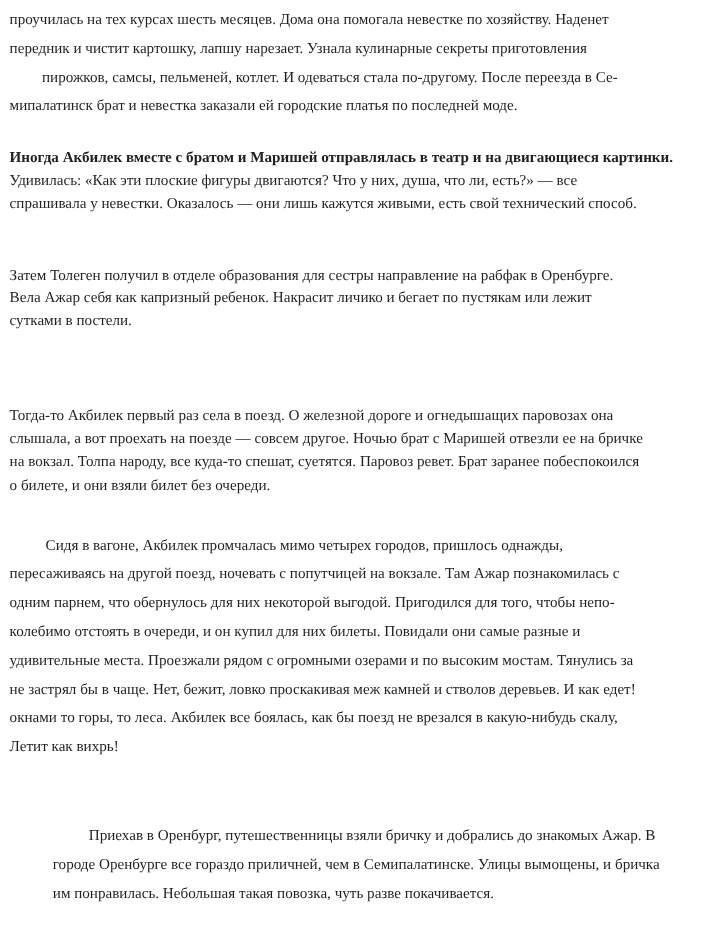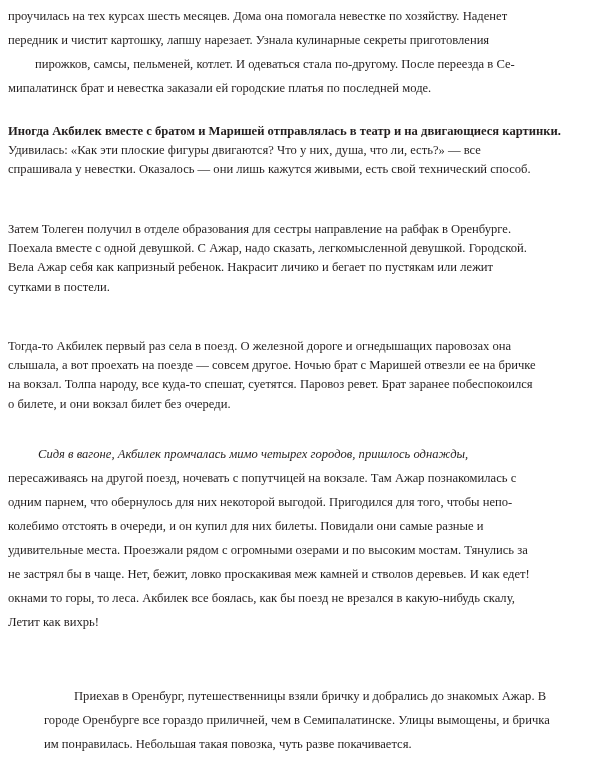--- a/index.html
+++ b/index.html
@@ -71,34 +71,33 @@
   </div>
 
   <div class="body-text p-tight" id="para-2">
     <span class="line" style="word-spacing: 0px; font-weight: bold;">Иногда Акбилек вместе с братом и Маришей отправлялась в театр и на двигающиеся картинки.</span>
     <span class="line" style="word-spacing: 0px;">Удивилась: «Как эти плоские фигуры двигаются? Что у них, душа, что ли, есть?» — все</span>
     <span class="line">спрашивала у невестки. Оказалось — они лишь кажутся живыми, есть свой технический способ.</span>
   </div>
 
   <div class="body-text p-tight" id="para-3">
     <span class="line" style="word-spacing: 0px;">Затем Толеген получил в отделе образования для сестры направление на рабфак в Оренбурге.</span>
-    <span class="line" style="word-spacing: 0px;">Поехала вместе с одной девушкой. С Ажар, надо сказать, легкомысленной девушкой. Городской.</span>
     <span class="line" style="word-spacing: 0px;">Вела Ажар себя как капризный ребенок. Накрасит личико и бегает по пустякам или лежит</span>
     <span class="line">сутками в постели.</span>
   </div>
 
   <div class="body-text p-tight" id="para-4">
     <span class="line" style="word-spacing: 0px;">Тогда-то Акбилек первый раз села в поезд. О железной дороге и огнедышащих паровозах она</span>
     <span class="line" style="word-spacing: 0px;">слышала, а вот проехать на поезде — совсем другое. Ночью брат с Маришей отвезли ее на бричке</span>
     <span class="line" style="word-spacing: 0px;">на вокзал. Толпа народу, все куда-то спешат, суетятся. Паровоз ревет. Брат заранее побеспокоился</span>
-    <span class="line">о билете, и они вокзал билет без очереди.</span>
+    <span class="line">о билете, и они взяли билет без очереди.</span>
   </div>
 
   <div class="body-text p-loose" id="para-5">
-    <span class="line" style="padding-left: 30px; word-spacing: 0px; font-style: italic;">Сидя в вагоне, Акбилек промчалась мимо четырех городов, пришлось однажды,</span>
+    <span class="line" style="padding-left: 30px; word-spacing: 0px;">Сидя в вагоне, Акбилек промчалась мимо четырех городов, пришлось однажды,</span>
     <span class="line" style="word-spacing: 0px;">пересаживаясь на другой поезд, ночевать с попутчицей на вокзале. Там Ажар познакомилась с</span>
     <span class="line" style="word-spacing: 0px;">одним парнем, что обернулось для них некоторой выгодой. Пригодился для того, чтобы непо-</span>
     <span class="line" style="word-spacing: 0px;">колебимо отстоять в очереди, и он купил для них билеты. Повидали они самые разные и</span>
     <span class="line" style="word-spacing: 0px;">удивительные места. Проезжали рядом с огромными озерами и по высоким мостам. Тянулись за</span>
     <span class="line" style="word-spacing: 0px;">не застрял бы в чаще. Нет, бежит, ловко проскакивая меж камней и стволов деревьев. И как едет!</span>
     <span class="line" style="word-spacing: 0px;">окнами то горы, то леса. Акбилек все боялась, как бы поезд не врезался в какую-нибудь скалу,</span>
     <span class="line">Летит как вихрь!</span>
   </div>
 
   <div class="body-text p-loose" id="para-6">

